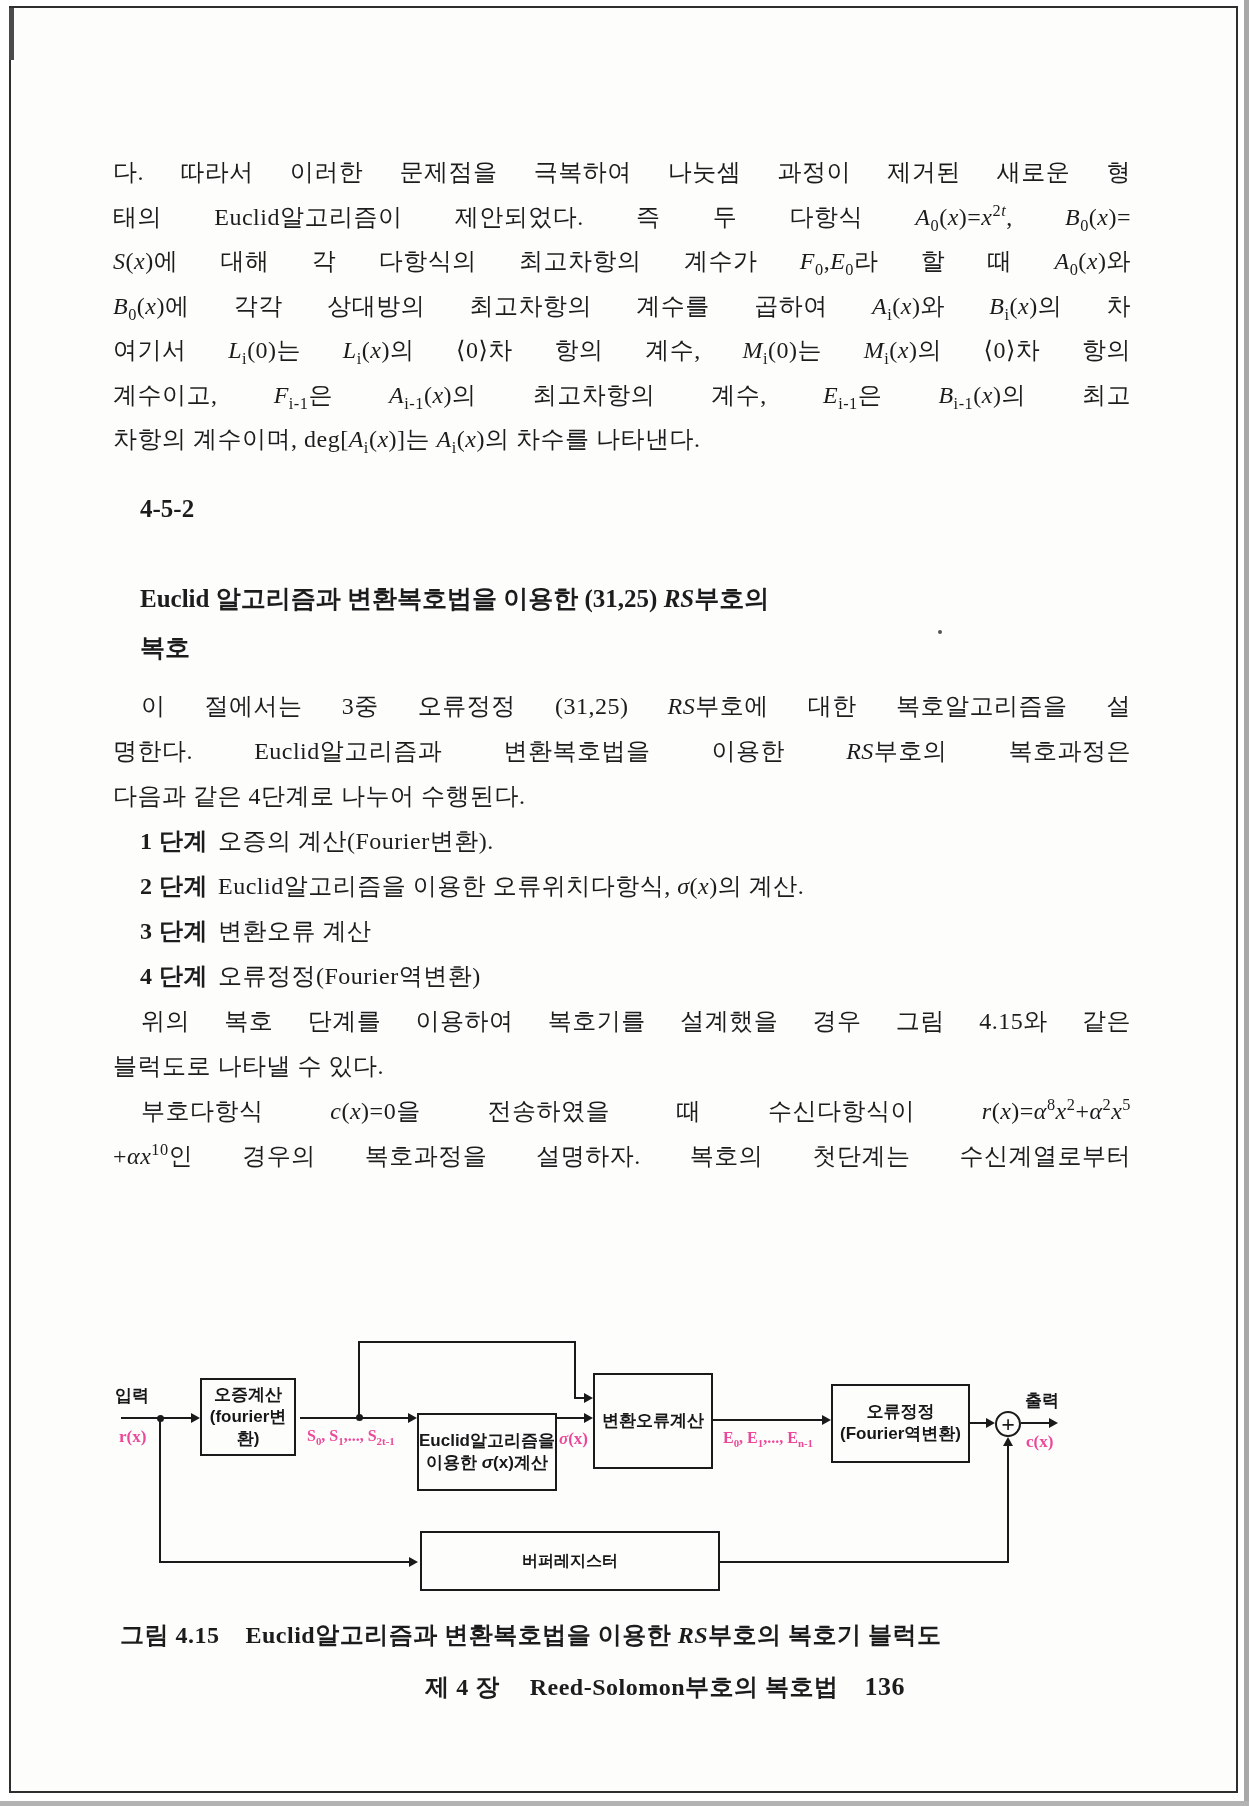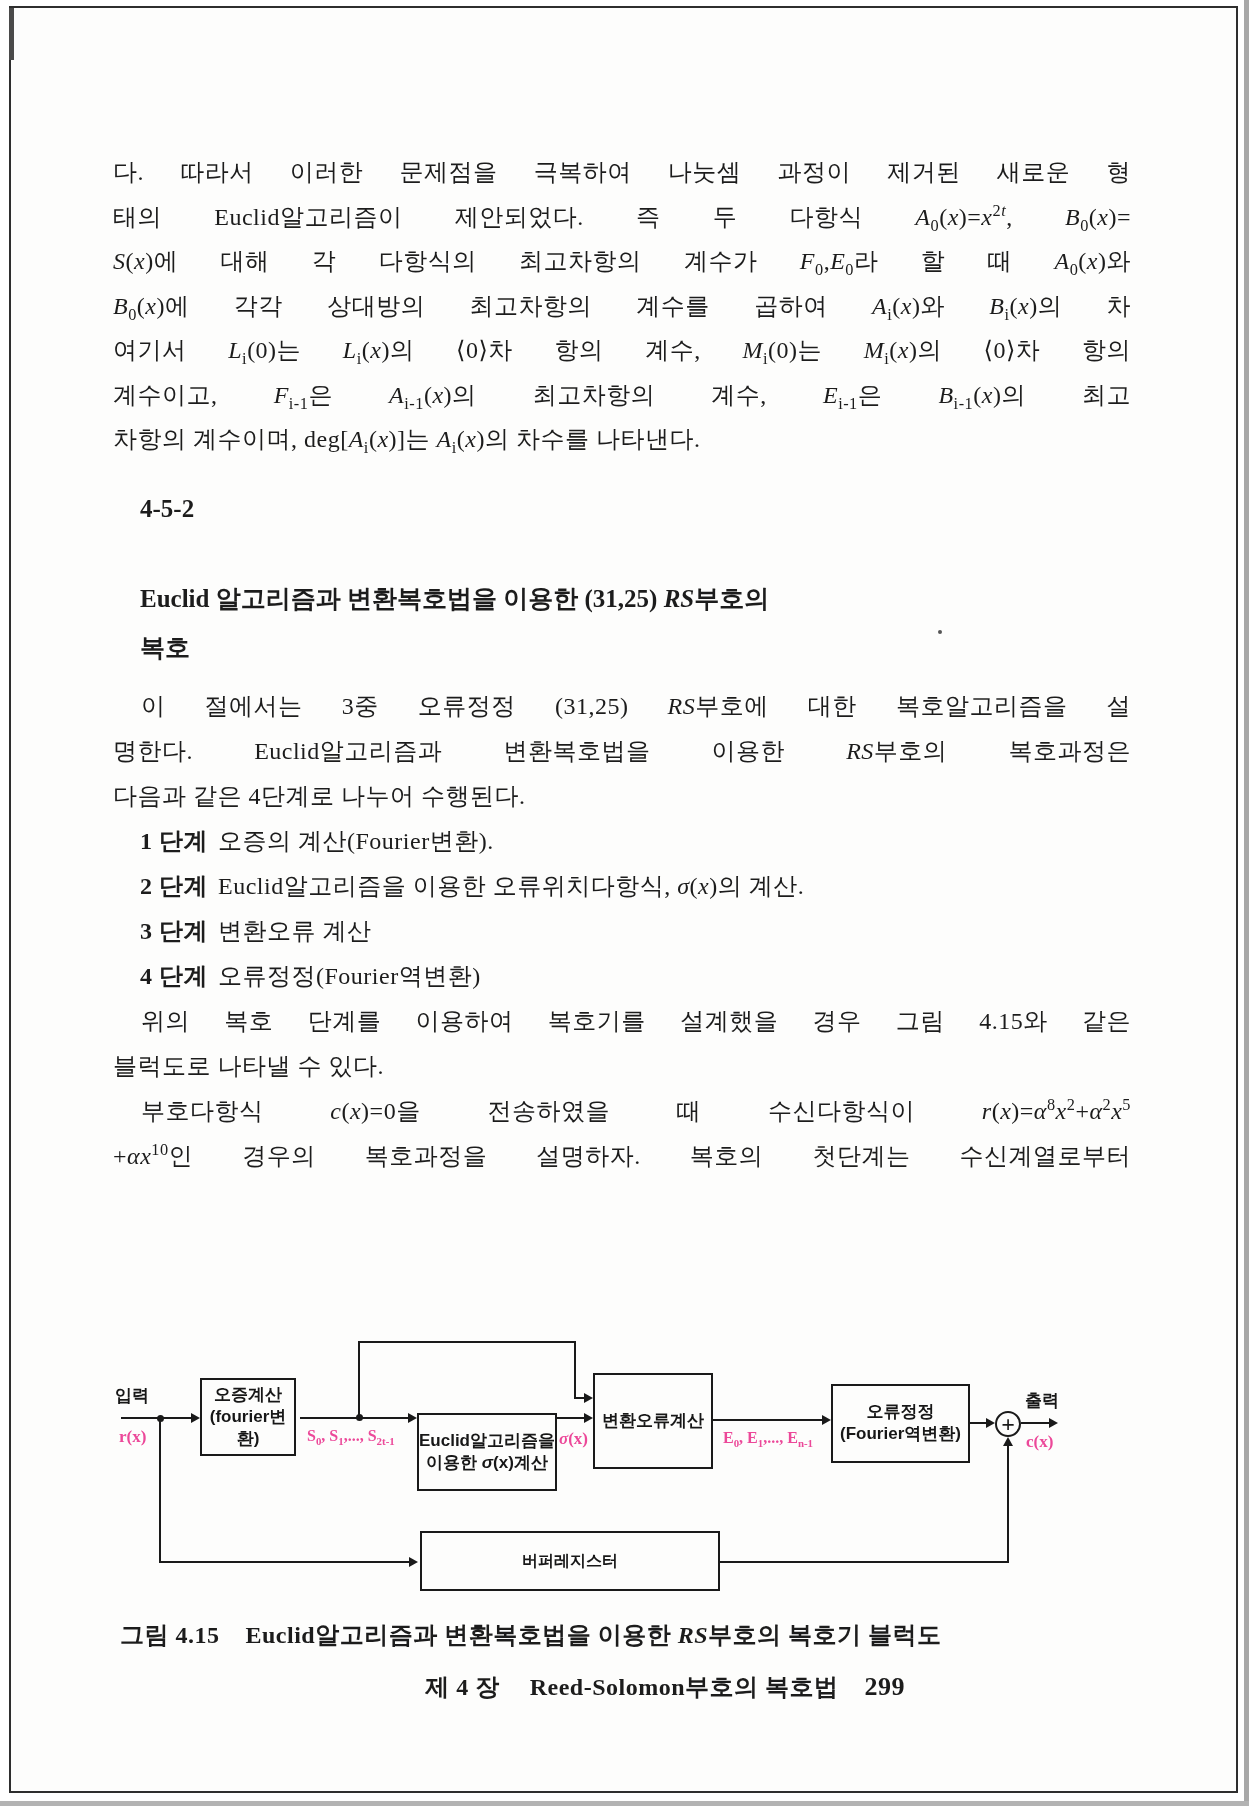--- a/index.html
+++ b/index.html
@@ -201,19 +201,19 @@
     <div class="arr-up" style="left:890px;top:100px;"></div>
   </div>
 
   <div class="caption">
     <span class="cap-tag">그림 4.15</span><span>Euclid알고리즘과 변환복호법을 이용한 <i>RS</i>부호의 복호기 블럭도</span>
   </div>
 
   <div class="footer">
     <span class="f-ch">제 4 장</span>
     <span>Reed-Solomon부호의 복호법</span>
-    <span class="f-pg">299</span>
+    <span class="f-pg">136</span>
   </div>
 
 </div>
 
 <div class="scan-edge-right"></div>
 <div class="scan-edge-bottom"></div>
 
 </body></html>

